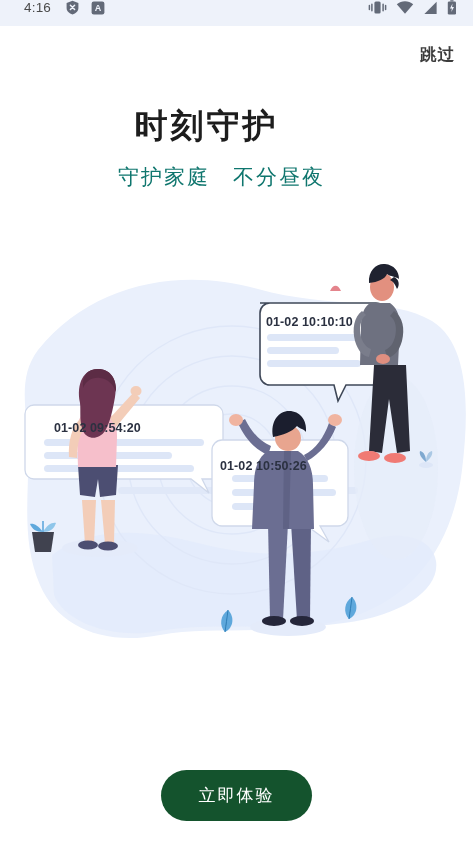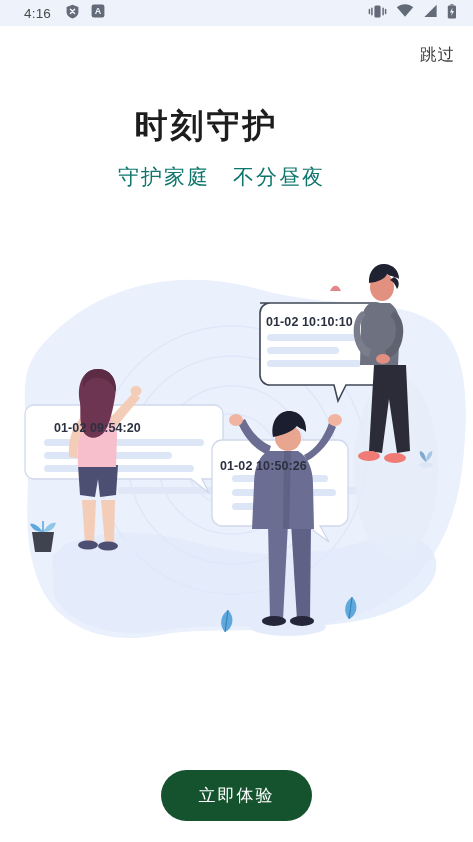--- a/index.html
+++ b/index.html
@@ -16,21 +16,21 @@
   }
 
   
   .statusbar {
     position: absolute;
     top: 0; left: 0;
     width: 473px;
     height: 26px;
     background: #eef2fa;
     display: flex;
-    align-items: center;
+    align-items: flex-start;
     padding: 0 10px;
     box-sizing: border-box;
   }
   .sb-time {
     font-size: 13.5px;
     color: #4a4a4a;
     letter-spacing: .2px;
     margin-left: 14px;
     margin-right: 14px;
     font-family: "Liberation Sans", sans-serif;
@@ -41,20 +41,21 @@
   .ic { display: block; }
 
   
   .skip {
     position: absolute;
     top: 44px;
     right: 18px;
     font-size: 16.5px;
     color: #3c3c3c;
     letter-spacing: 1px;
+    font-weight: bold;
   }
 
   
   .title {
     position: absolute;
     top: 104px;
     left: 0;
     width: 413px;
     text-align: center;
     font-size: 33px;

